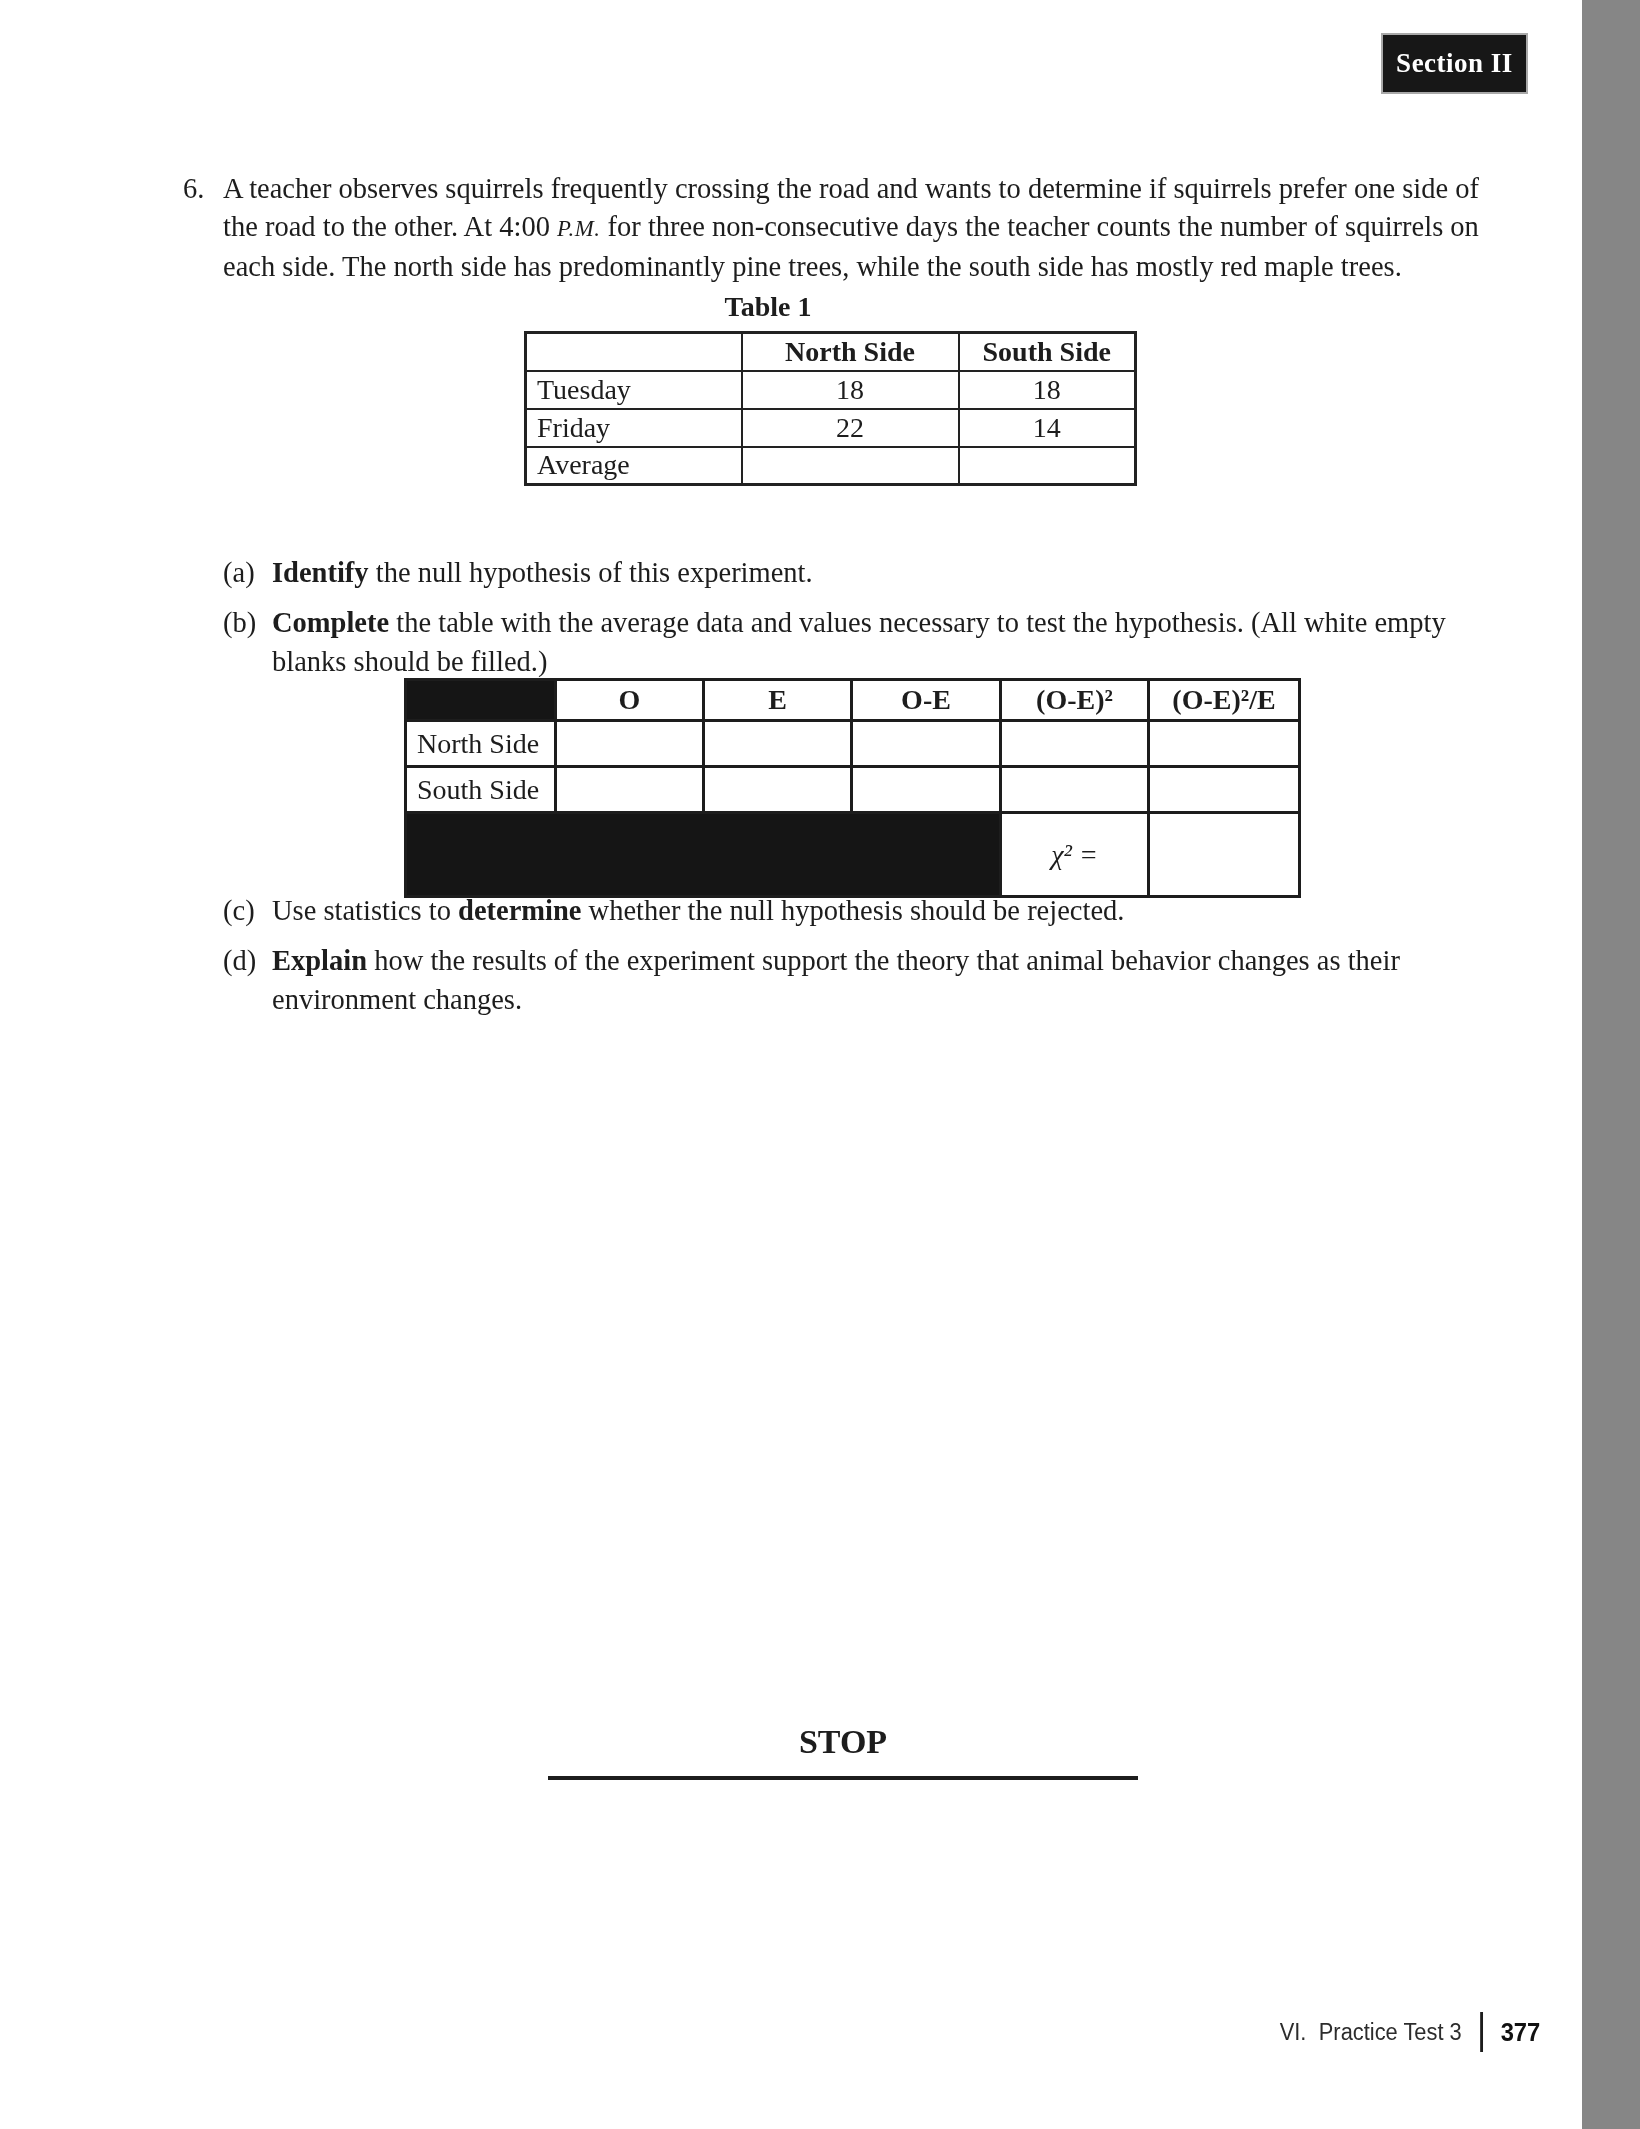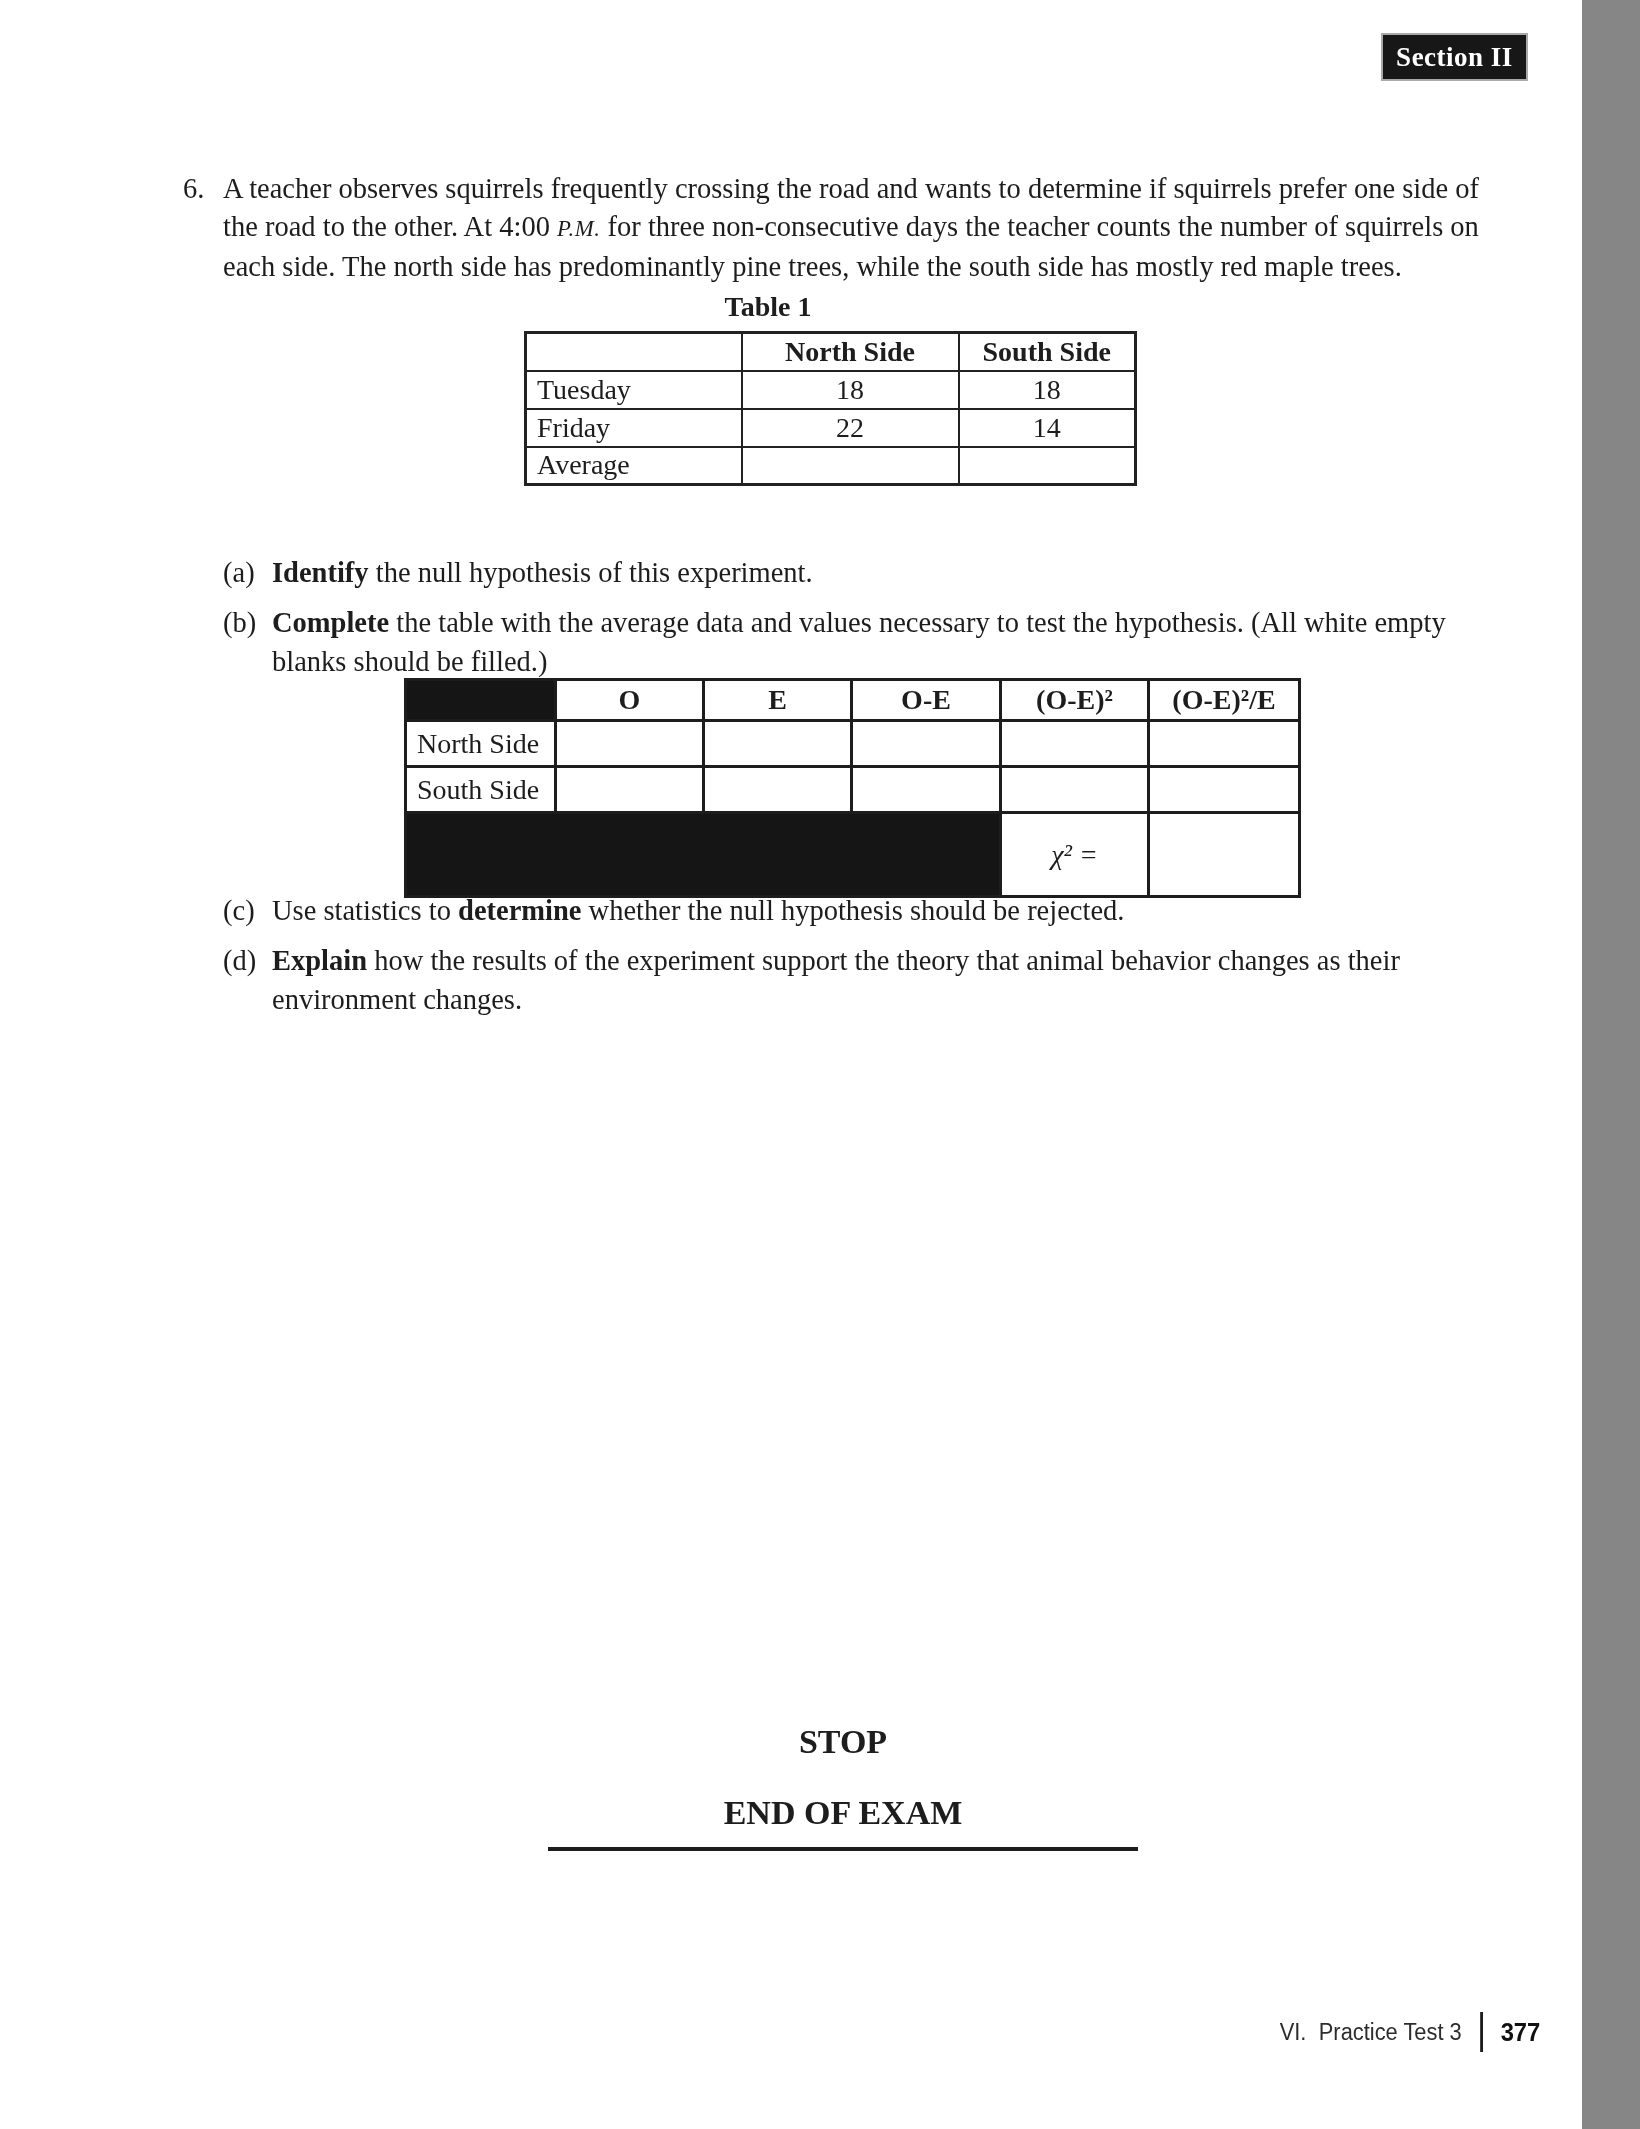--- a/index.html
+++ b/index.html
@@ -11,21 +11,21 @@
     color:#1d1d1d;
     overflow:hidden;
   }
   .page-edge-bar {
     position:absolute; top:0; right:0;
     width:58px; height:2129px;
     background:#868686;
   }
   .section-badge {
     position:absolute; left:1381px; top:33px;
-    width:147px; height:48px;
+    width:147px; height:61px;
     background:#171717;
     border:2px solid #a9a9a9;
     color:#ffffff;
     font-weight:bold; font-size:27px;
     display:flex; align-items:center; justify-content:center;
     letter-spacing:0.5px;
   }
   
   .question {
     position:absolute; left:183px; top:170px;
@@ -203,21 +203,20 @@
     <div class="part-text"><span>Use statistics to </span><b>determine</b><span> whether the null hypothesis should be rejected.</span></div>
   </div>
   <div class="part">
     <span class="part-label">(d)</span>
     <div class="part-text"><span></span><b>Explain</b><span> how the results of the experiment support the theory that animal behavior changes as their environment changes.</span></div>
   </div>
 </div>
 
 <div class="endblock">
   <div class="stop-label">STOP</div>
-  <div class="endexam-label">END OF EXAM</div>
   <div class="end-rule"></div>
 </div>
 
 <div class="footer">
   <span class="f-chapter">VI.</span>
   <span class="f-title">Practice Test 3</span>
   <span class="f-divider"></span>
   <span class="f-page">377</span>
 </div>
 

